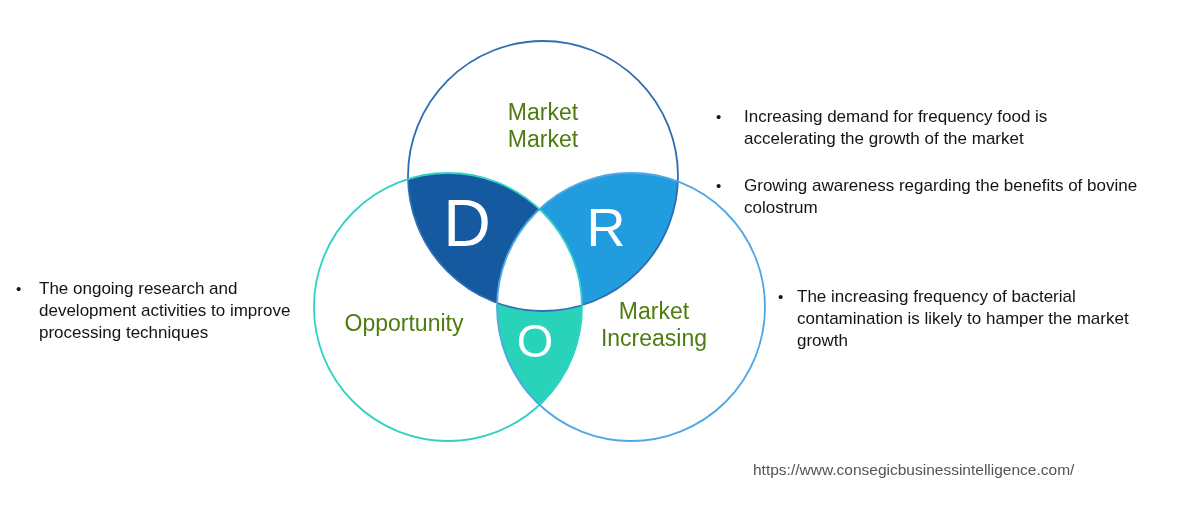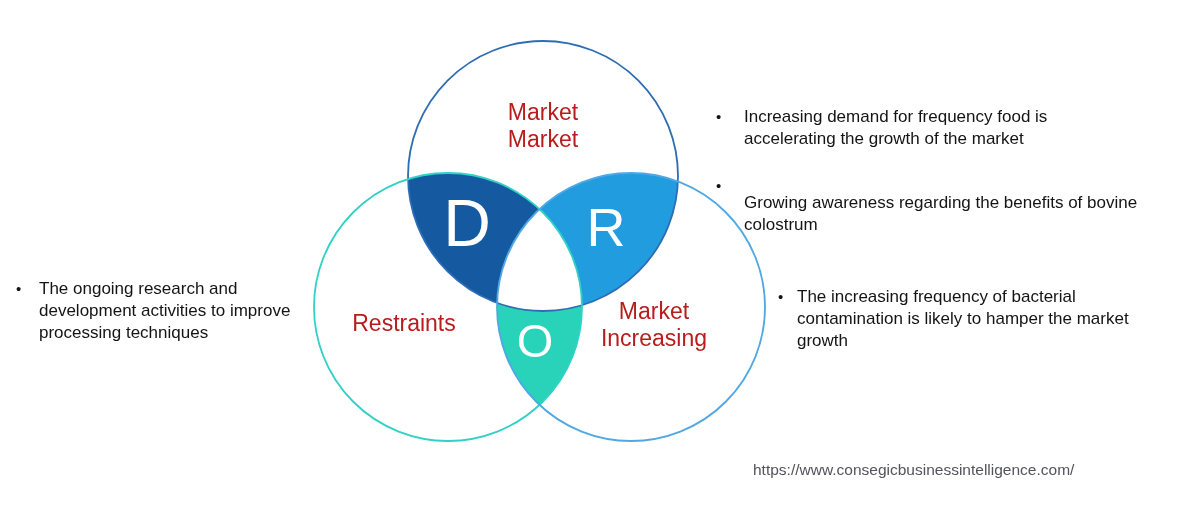--- a/index.html
+++ b/index.html
@@ -25,21 +25,21 @@
   .outline {
     fill: none;
     stroke-width: 1.8px;
   }
   .venn-label {
     position: absolute;
     transform: translateX(-50%);
     text-align: center;
     font-size: 23px;
     line-height: 27px;
-    color: #b91c1c;
+    color: #4d7c0f;
     white-space: nowrap;
   }
   .venn-label span { display: block; }
   .venn-letter {
     position: absolute;
     transform: translate(-50%, -50%);
     color: #ffffff;
     line-height: 1;
     font-weight: 400;
   }
@@ -58,21 +58,21 @@
   .bullet-dot {
     flex: 0 0 auto;
     font-size: 15px;
     line-height: 22px;
   }
   .dot-w28 { width: 28px; }
   .dot-w19 { width: 19px; }
   .dot-w14 { width: 14px; }
   .bullet-text { flex: 0 0 auto; }
   .w360 { width: 360px; }
-  .w400 { width: 400px; margin-top: 17px; }
+  .w400 { width: 400px; }
   .w345 { width: 345px; }
   .w265 { width: 265px; margin-left: 9px; }
   .source-url {
     position: absolute;
     left: 753px;
     top: 460px;
     font-size: 15.5px;
     line-height: 20px;
     color: #53545a;
     font-weight: 400;
@@ -118,21 +118,21 @@
     <circle class="outline" cx="448" cy="307" r="134" stroke="#31D1C6"></circle>
     <circle class="outline" cx="631" cy="307" r="134" stroke="#4FA8E4"></circle>
   </svg>
 
   <div class="venn-label" style="left:543px; top:99px;">
     <span>Market</span>
     <span>Market</span>
   </div>
 
   <div class="venn-label" style="left:404px; top:310px;">
-    <span>Restraints</span>
+    <span>Opportunity</span>
   </div>
 
   <div class="venn-label" style="left:654px; top:298px;">
     <span>Market</span>
     <span>Increasing</span>
   </div>
 
   <div class="venn-letter letter-d" style="left:467px; top:223px;">D</div>
   <div class="venn-letter letter-r" style="left:606px; top:227px;">R</div>
   <div class="venn-letter letter-o" style="left:535px; top:340px;">O</div>

